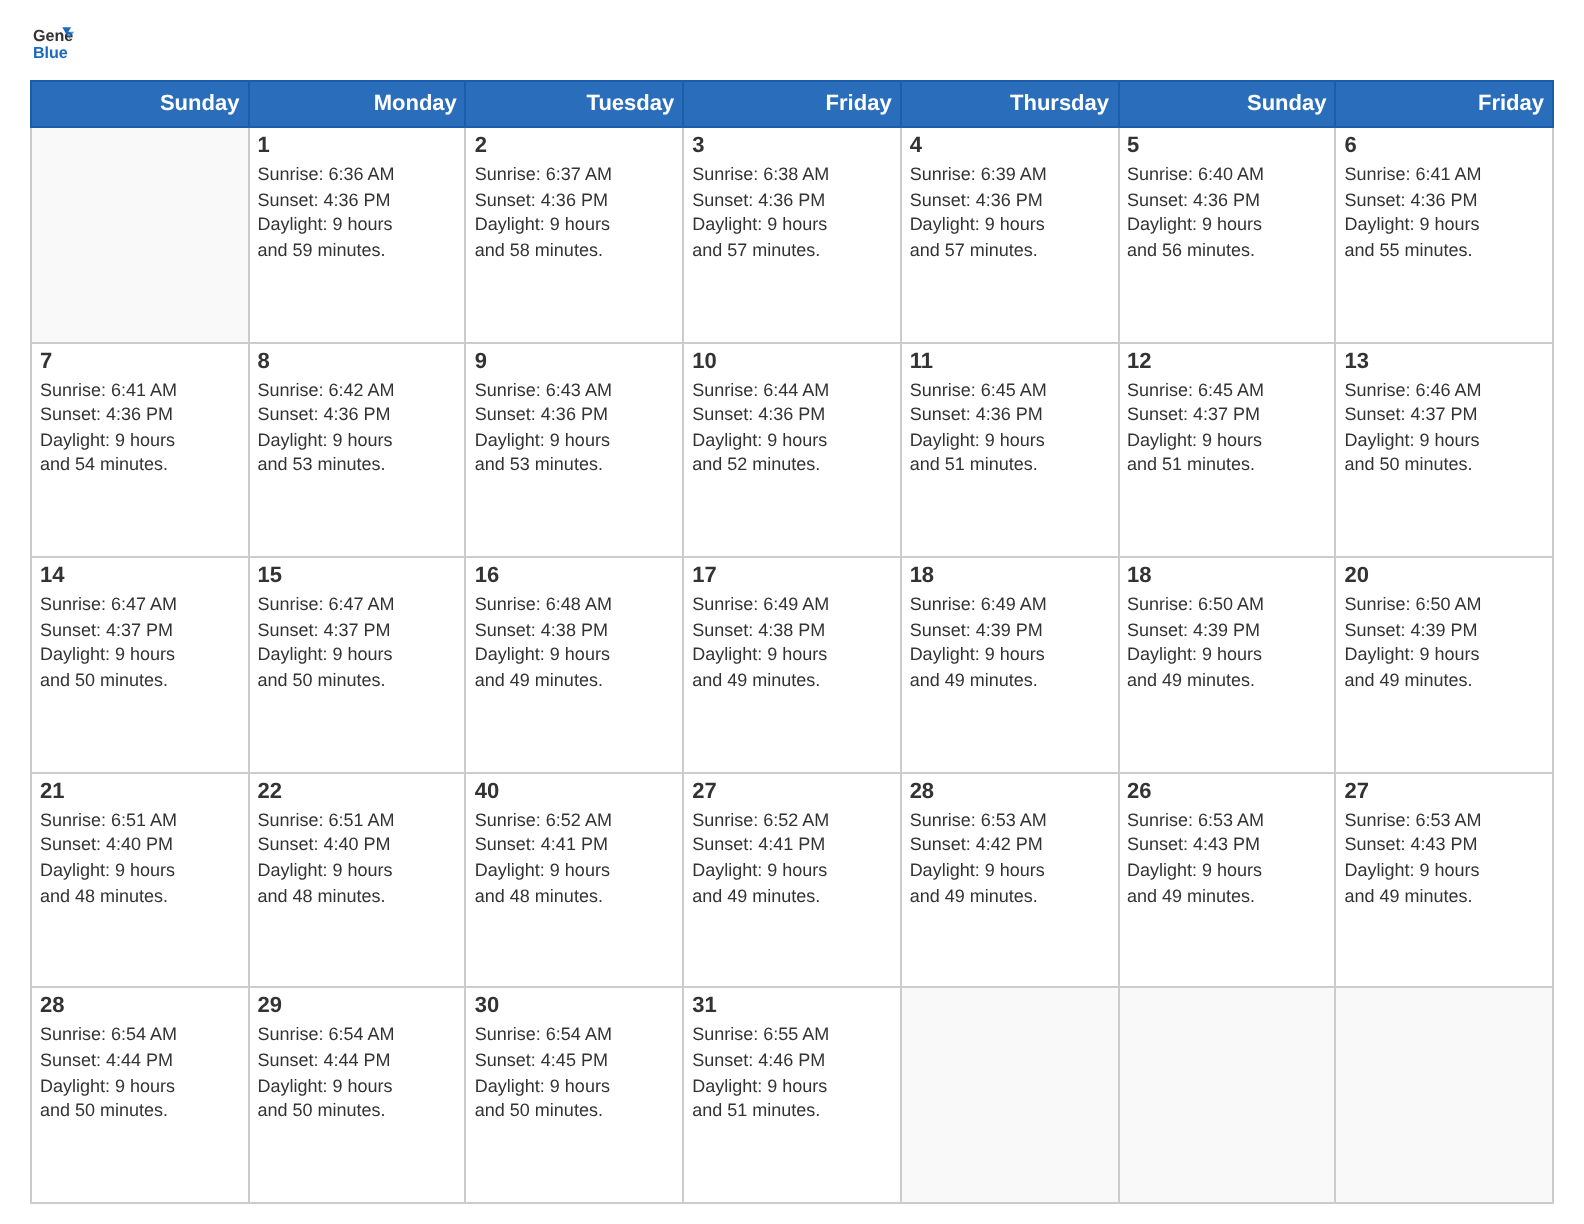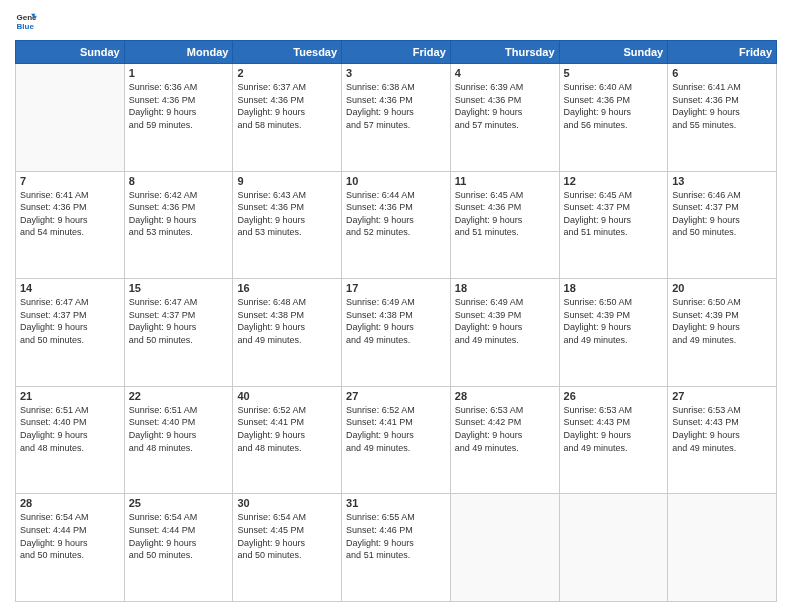--- a/index.html
+++ b/index.html
@@ -245,21 +245,21 @@
             <span class="day-num">27</span>
             <div class="day-info">Sunrise: 6:53 AM<br>Sunset: 4:43 PM<br>Daylight: 9 hours<br>and 49 minutes.</div>
           </td>
         </tr>
         <tr>
           <td>
             <span class="day-num">28</span>
             <div class="day-info">Sunrise: 6:54 AM<br>Sunset: 4:44 PM<br>Daylight: 9 hours<br>and 50 minutes.</div>
           </td>
           <td>
-            <span class="day-num">25</span>
+            <span class="day-num">29</span>
             <div class="day-info">Sunrise: 6:54 AM<br>Sunset: 4:44 PM<br>Daylight: 9 hours<br>and 50 minutes.</div>
           </td>
           <td>
             <span class="day-num">30</span>
             <div class="day-info">Sunrise: 6:54 AM<br>Sunset: 4:45 PM<br>Daylight: 9 hours<br>and 50 minutes.</div>
           </td>
           <td>
             <span class="day-num">31</span>
             <div class="day-info">Sunrise: 6:55 AM<br>Sunset: 4:46 PM<br>Daylight: 9 hours<br>and 51 minutes.</div>
           </td>

